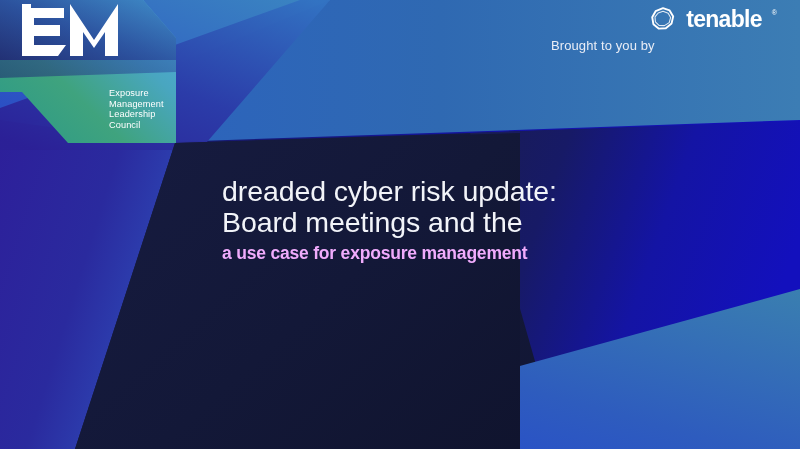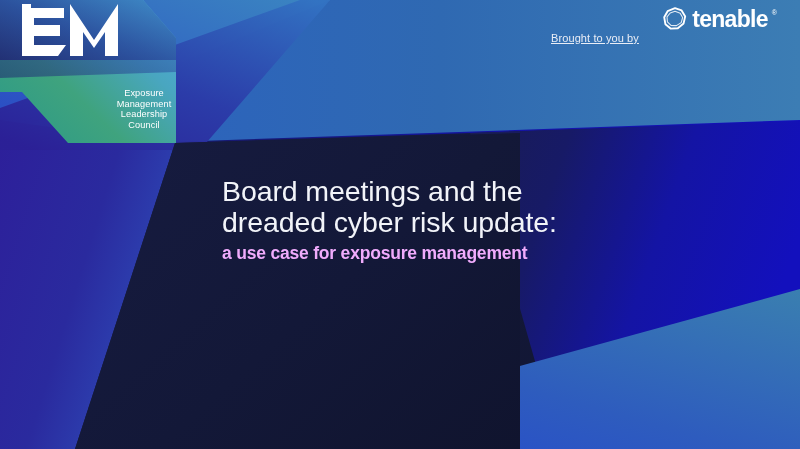--- a/index.html
+++ b/index.html
@@ -23,21 +23,20 @@
     height: 449px;
     display: block;
   }
 
   
   .em-badge {
     position: absolute;
     left: 0; top: 0;
     width: 200px;
     height: 143px;
-    text-align: center;
   }
   .em-badge-svg {
     position: absolute;
     left: 0; top: 0;
     width: 176px; height: 143px;
     display: block;
   }
   .em-council-text {
     position: absolute;
     left: 109px;
@@ -50,43 +49,42 @@
     white-space: pre-line;
   }
 
   
   .tenable-logo {
     position: absolute;
     right: 23px;
     top: 6px;
     display: flex;
     align-items: center;
-    gap: 4px;
+    gap: 10px;
   }
   .tenable-wordmark {
     color: #ffffff;
     font-size: 23px;
     font-weight: bold;
     letter-spacing: -0.7px;
     line-height: 1;
   }
   .tenable-tm {
     color: #ffffff;
     font-size: 7px;
     align-self: flex-start;
     margin-top: 3px;
   }
   .brought-by {
     position: absolute;
     left: 551px;
-    top: 32px;
+    top: 38px;
     color: #e9edf6;
-    font-size: 11px;
+    font-size: 13px;
     letter-spacing: 0.1px;
-    text-decoration: underline;
   }
 
   
   .copy {
     position: absolute;
     left: 222px;
     top: 176px;
     width: 430px;
   }
   .title-line {
@@ -224,19 +222,19 @@
       <polygon points="13,2.2 19.6,4.4 23.2,10.4 21.6,17.4 15.8,22.2 8.6,22.6 3.4,18.2 2.2,11.2 5.6,5.2" fill="none" stroke="#ffffff" stroke-width="1.9" stroke-linejoin="round"></polygon>
       <polygon points="13,5.2 18.2,7.2 20.6,11.6 19.2,16.6 14.4,19.6 9.0,19.4 5.4,15.8 5.0,10.8 8.2,7.0" fill="none" stroke="#ffffff" stroke-width="1.1" stroke-linejoin="round" opacity="0.85"></polygon>
     </svg>
     <span class="tenable-wordmark">tenable</span>
     <span class="tenable-tm">®</span>
   </div>
 
   <div class="brought-by">Brought to you by</div>
 
   <div class="copy">
+    <div class="title-line">dreaded cyber risk update:</div>
     <div class="title-line">Board meetings and the</div>
-    <div class="title-line">dreaded cyber risk update:</div>
     <div class="subtitle">a use case for exposure management</div>
   </div>
 
 
 </div>
 
 </body></html>

